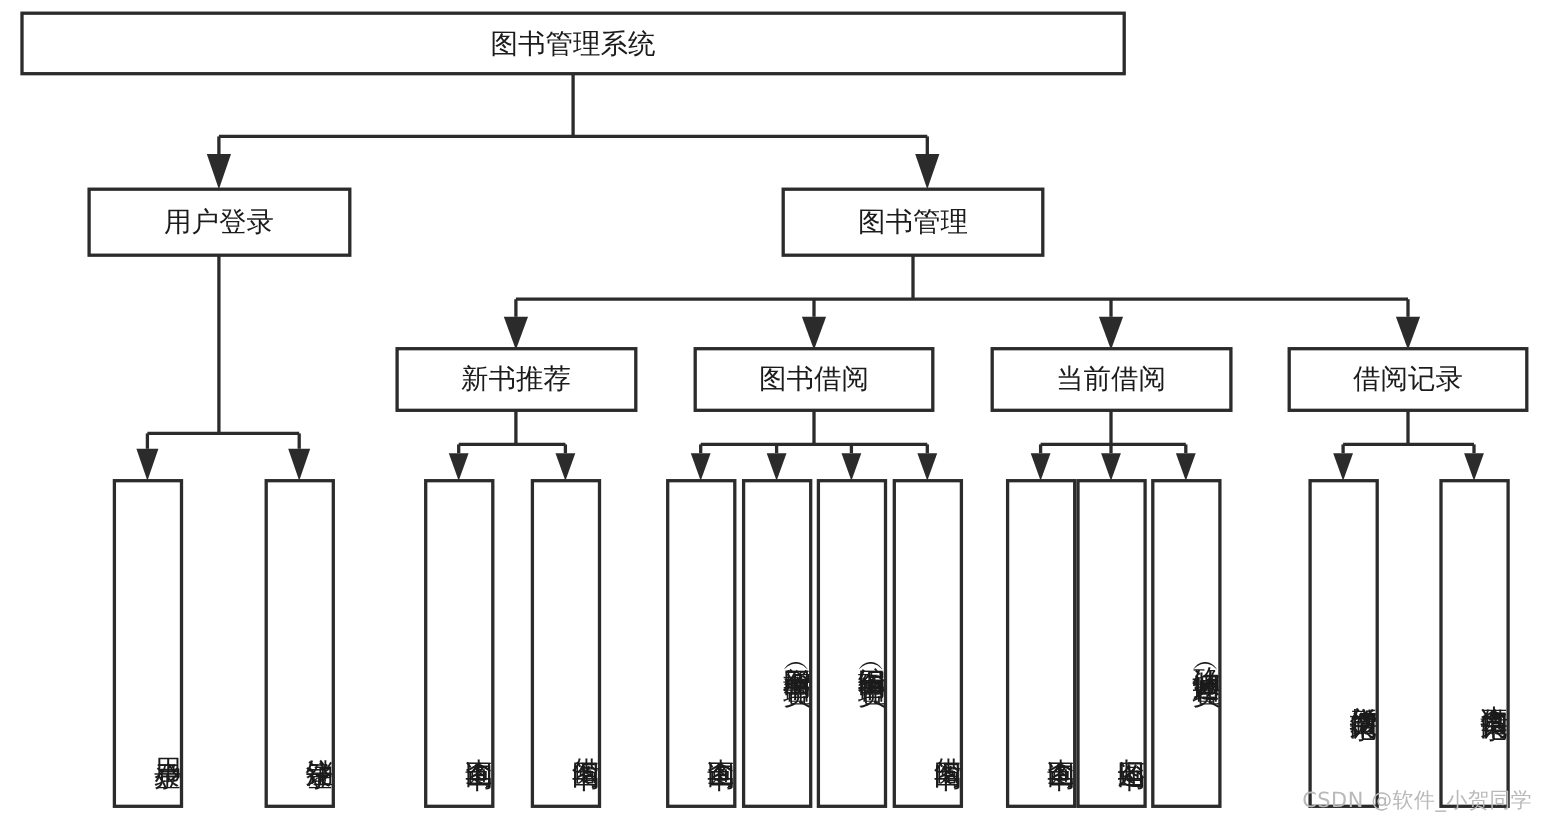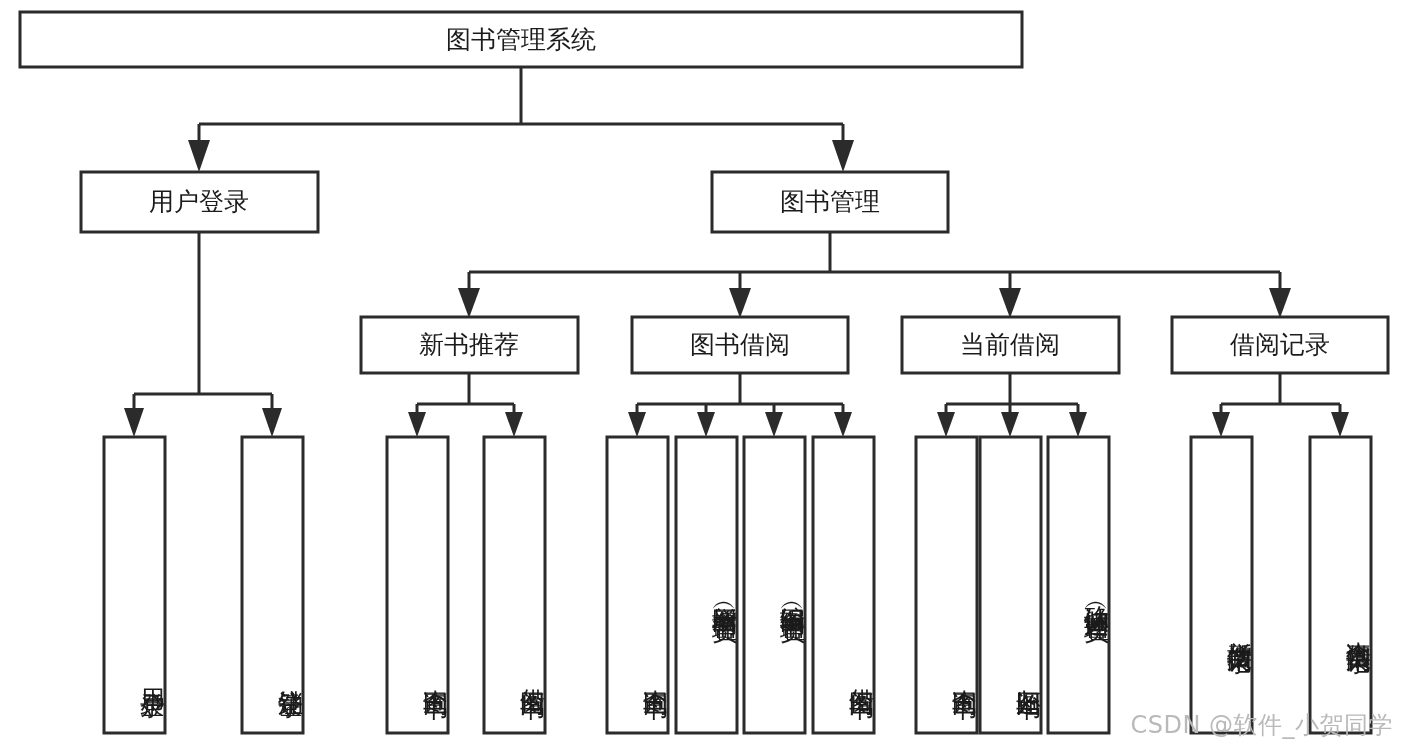--- a/index.html
+++ b/index.html
@@ -62,21 +62,21 @@
     color: #1b1b1b;
     letter-spacing: 2px;
     white-space: nowrap;
     pointer-events: none;
   }
   .watermark {
     position: absolute;
     right: 12px;
     bottom: 6px;
     font-family: "DejaVu Sans", "Liberation Sans", sans-serif;
-    font-size: 24px;
+    font-size: 19px;
     color: #b9b9b9;
     white-space: nowrap;
     letter-spacing: 0.5px;
   }
 </style>
 </head>
 <body>
 
 <div id="diagram-root">
 

